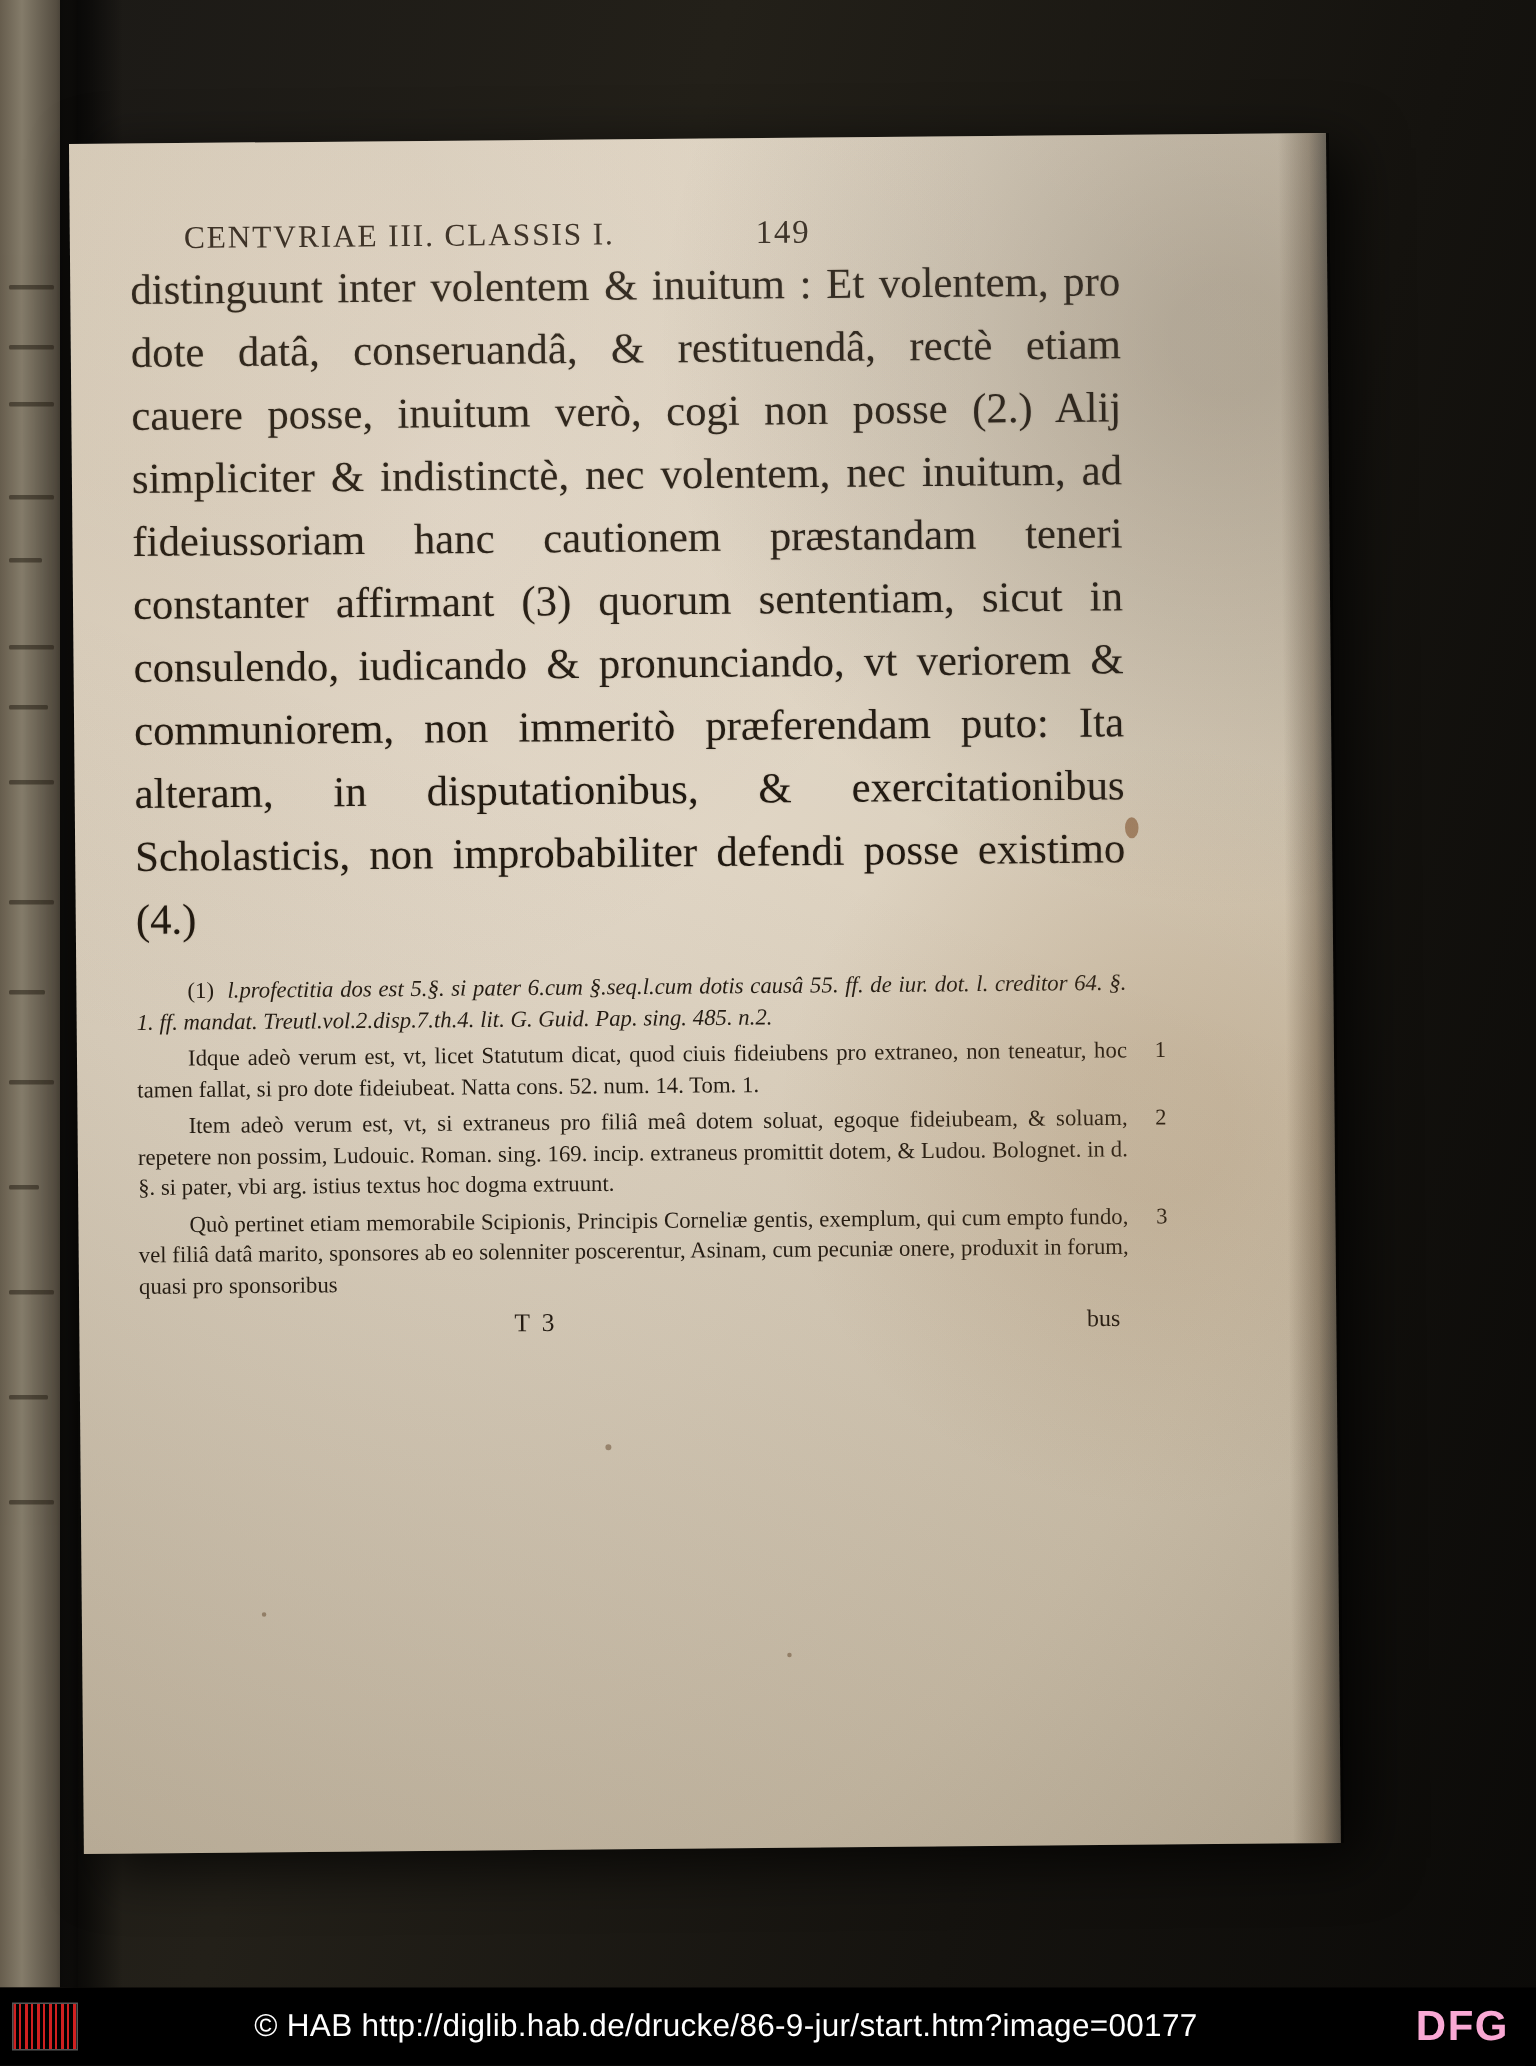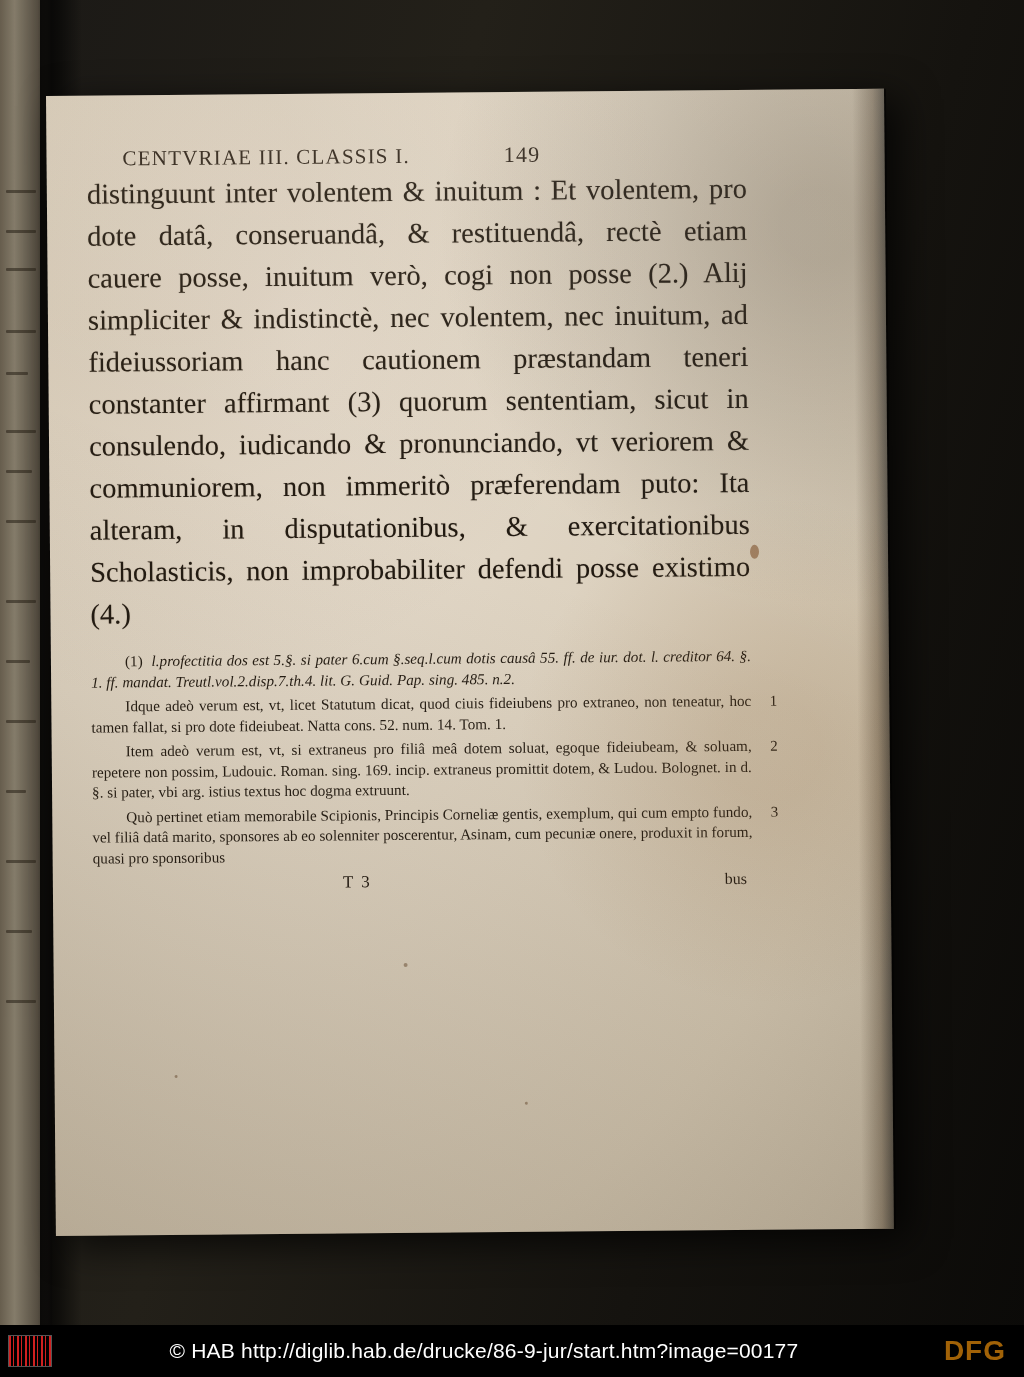--- a/index.html
+++ b/index.html
@@ -201,21 +201,21 @@
     text-align: center;
     font-family: "Liberation Sans", sans-serif;
     font-size: 21px;
     letter-spacing: .2px;
     padding-right: 40px;
   }
   #footer-bar .dfg {
     font-family: "Liberation Sans", sans-serif;
     font-weight: bold;
     font-size: 28px;
-    color: #a16207;
+    color: #f9a8d4;
     padding-right: 18px;
     letter-spacing: 1px;
   }
 
   .ink-speck {
     position: absolute;
     border-radius: 50%;
     background: rgba(90,60,30,.45);
     pointer-events: none;
   }

